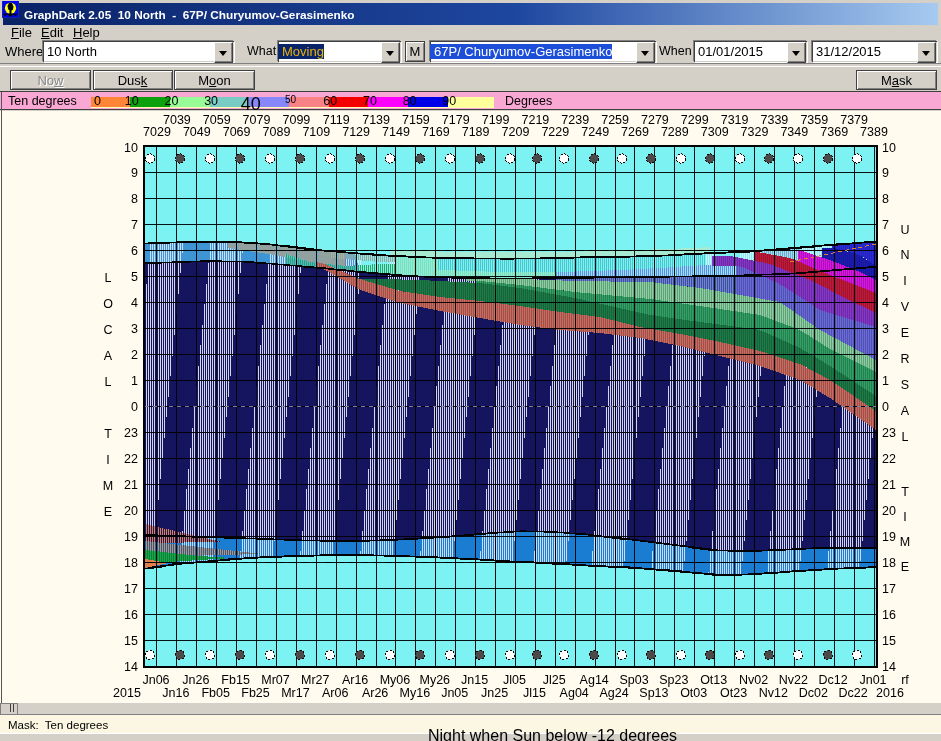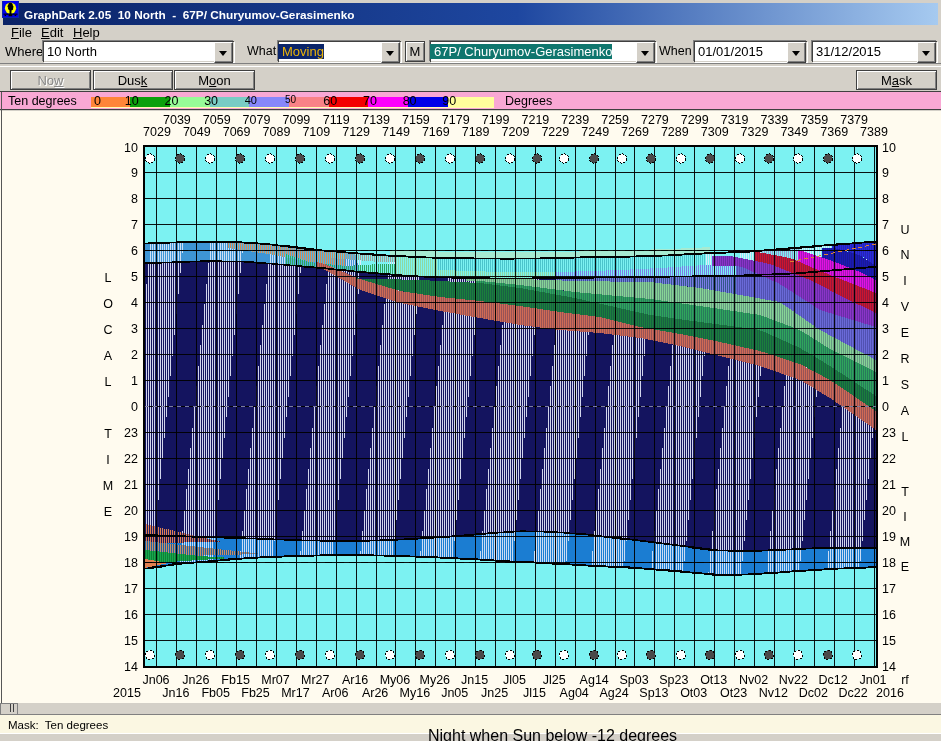--- a/index.html
+++ b/index.html
@@ -32,21 +32,21 @@
       <span class="tx">10 North</span>
       <span class="drop"></span>
     </div>
  <span style="position:absolute;left:247px;top:3px;font-size:12.5px">What</span>
  <div class="combo" style="left:278px;top:0;width:123px">
       <span class="tx" style="background:#0A246A;color:#eab308">Moving</span>
       <span class="drop"></span>
     </div>
  <div class="btn" style="left:405px;top:0;width:20px;height:21px">M</div>
  <div class="combo" style="left:430px;top:0;width:226px">
-      <span class="tx" style="background:#0f766e;color:#fff">67P/ Churyumov-Gerasimenko</span>
+      <span class="tx" style="background:#1d4ed8;color:#fff">67P/ Churyumov-Gerasimenko</span>
       <span class="drop"></span>
     </div>
  <span style="position:absolute;left:659px;top:3px;font-size:12.5px">When</span>
  <div class="combo" style="left:694px;top:0;width:113px">
       <span class="tx">01/01/2015</span>
       <span class="drop"></span>
     </div>
  <div class="combo" style="left:812px;top:0;width:125px">
       <span class="tx">31/12/2015</span>
       <span class="drop"></span>
@@ -67,21 +67,21 @@
     <div style="position:absolute;left:289.0px;top:4.5px;width:39.7px;height:10px;background:#F98287"></div>
     <div style="position:absolute;left:328.7px;top:4.5px;width:39.7px;height:10px;background:#F40000"></div>
     <div style="position:absolute;left:368.4px;top:4.5px;width:39.7px;height:10px;background:#FD00FD"></div>
     <div style="position:absolute;left:408.1px;top:4.5px;width:39.7px;height:10px;background:#0000E8"></div>
     <div style="position:absolute;left:447.8px;top:4.5px;width:46px;height:10px;background:#FFFF9C"></div>
     <div style="position:absolute;left:90.5px;top:14.5px;width:403.3px;height:1.5px;background:#FFFFB0"></div>
     <div style="position:absolute;left:85.5px;top:2px;width:24px;text-align:center;font-size:12.5px;color:#000">0</div>
     <div style="position:absolute;left:119.7px;top:2px;width:24px;text-align:center;font-size:12.5px;color:#000">10</div>
     <div style="position:absolute;left:159.4px;top:2px;width:24px;text-align:center;font-size:12.5px;color:#000">20</div>
     <div style="position:absolute;left:199.1px;top:2px;width:24px;text-align:center;font-size:12.5px;color:#000">30</div>
-    <div style="position:absolute;left:238.8px;top:2px;width:24px;text-align:center;font-size:11px;color:#000">40</div>
+    <div style="position:absolute;left:238.8px;top:2px;width:24px;text-align:center;font-size:18px;color:#000">40</div>
     <div style="position:absolute;left:278.5px;top:2px;width:24px;text-align:center;font-size:10px;color:#000">50</div>
     <div style="position:absolute;left:318.2px;top:2px;width:24px;text-align:center;font-size:12.5px;color:#000">60</div>
     <div style="position:absolute;left:357.9px;top:2px;width:24px;text-align:center;font-size:12.5px;color:#000">70</div>
     <div style="position:absolute;left:397.6px;top:2px;width:24px;text-align:center;font-size:12.5px;color:#000">80</div>
     <div style="position:absolute;left:437.3px;top:2px;width:24px;text-align:center;font-size:12.5px;color:#000">90</div>
  <span style="position:absolute;left:505px;top:2px;font-size:12.5px">Degrees</span>
 </div>
 <svg width="941" height="592" viewBox="0 111 941 592" shape-rendering="crispEdges" style="position:absolute;left:0;top:111px">
 <rect x="0" y="111" width="941" height="592" fill="#FFFBEF"></rect>
 <defs>

